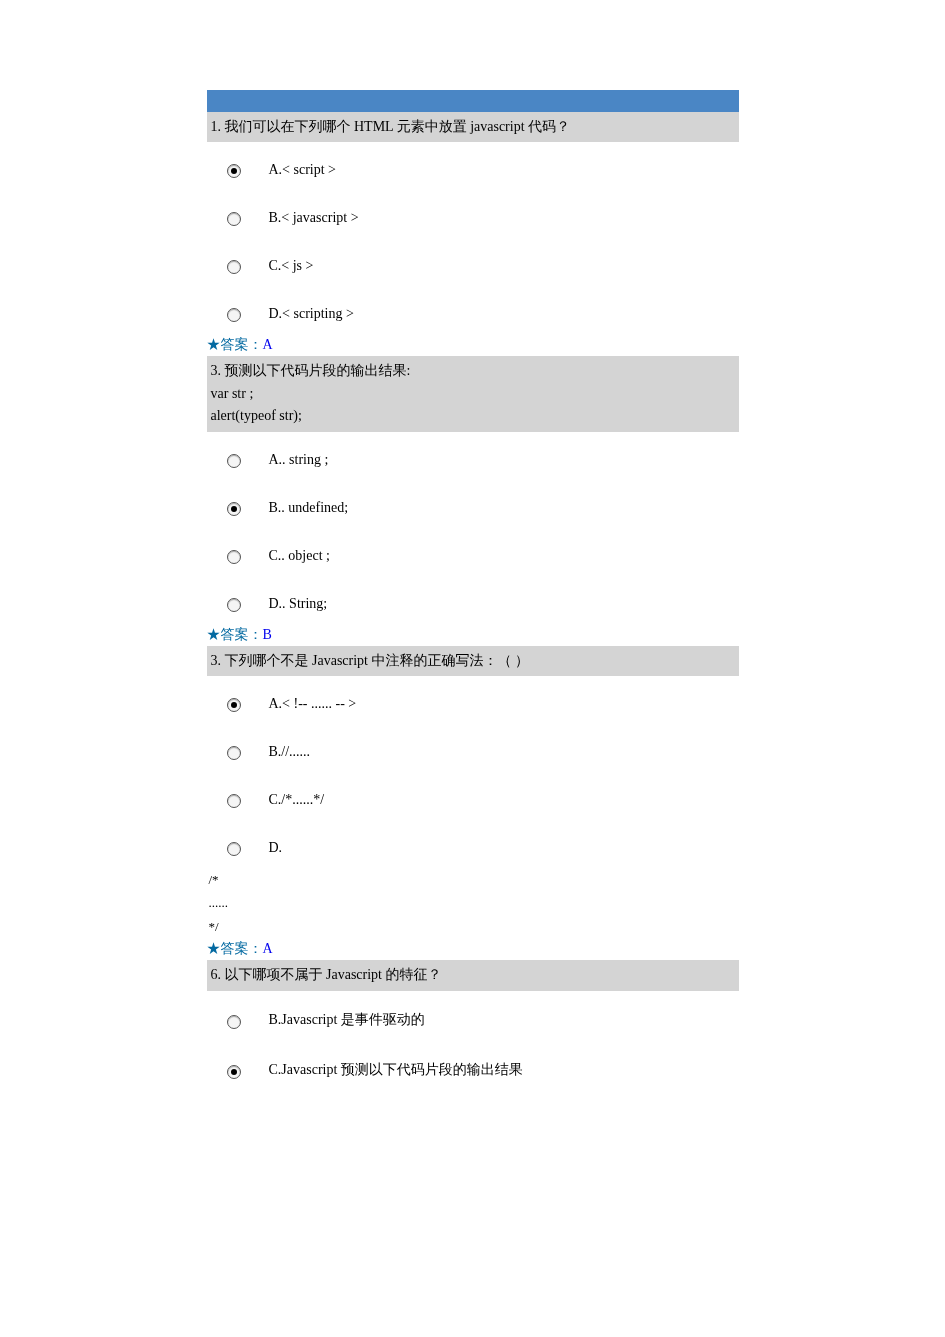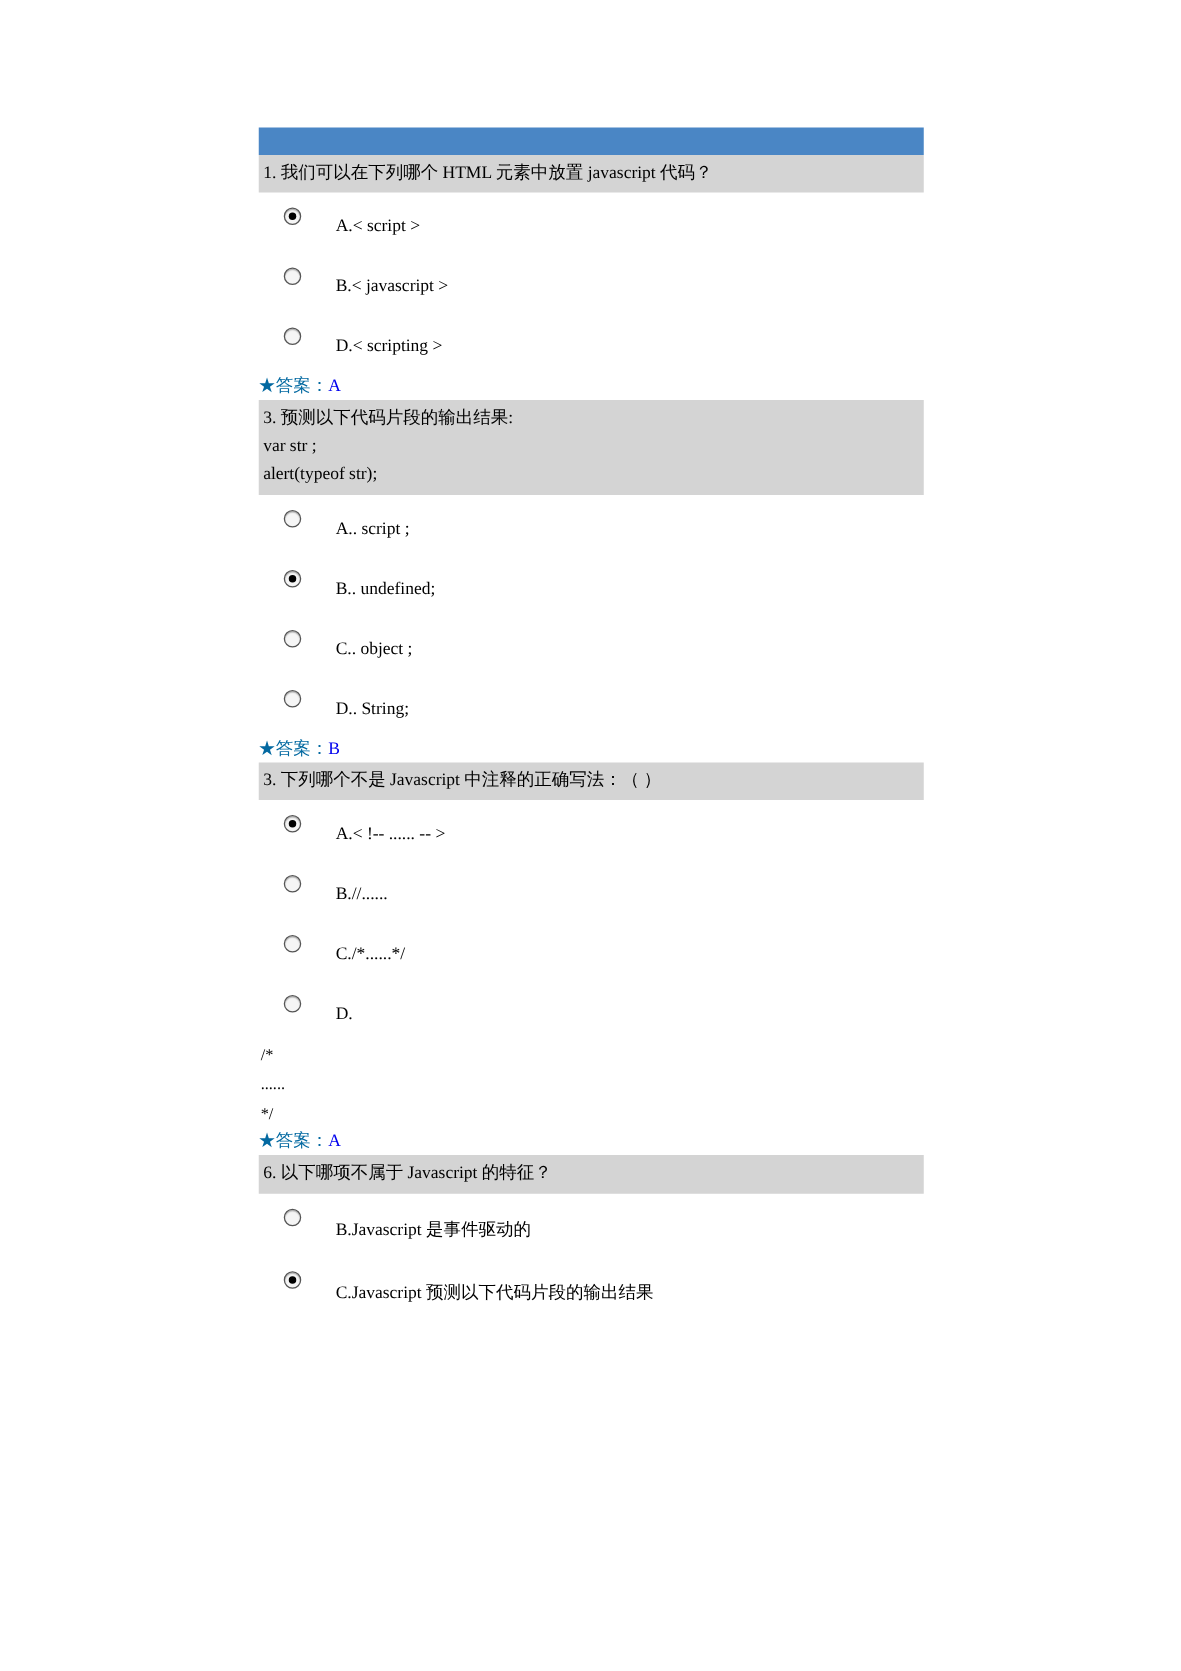--- a/index.html
+++ b/index.html
@@ -5,21 +5,21 @@
     body {
       margin: 0;
       padding: 0;
       font-family: "SimSun", "宋体", serif;
       font-size: 14px;
       color: #000;
       background: #fff;
     }
     .page {
       width: 852px;
-      margin: 12px auto;
+      margin: 0 auto;
       padding-top: 90px;
     }
     .content {
       margin-left: 160px;
       margin-right: 160px;
     }
     .blue-bar {
       background: #4a86c5;
       height: 22px;
       width: 100%;
@@ -28,21 +28,21 @@
       background: #d4d4d4;
       padding: 4px 4px;
       font-size: 14px;
       line-height: 1.6;
     }
     .options {
       padding-left: 20px;
     }
     .option-row {
       display: flex;
-      align-items: flex-start;
+      align-items: flex-end;
       padding: 12px 0;
     }
     .radio {
       width: 12px;
       height: 12px;
       border: 1px solid #555;
       border-radius: 50%;
       display: inline-block;
       margin-right: 28px;
       flex-shrink: 0;
@@ -92,33 +92,37 @@
           <div class="option-row">
             <span class="radio selected"></span>
             <span class="option-text">A.&lt; script &gt;</span>
           </div>
           <div class="option-row">
             <span class="radio"></span>
             <span class="option-text">B.&lt; javascript &gt;</span>
           </div>
           <div class="option-row">
             <span class="radio"></span>
+            <span class="option-text">C.&lt; js &gt;</span>
+          </div>
+          <div class="option-row">
+            <span class="radio"></span>
             <span class="option-text">D.&lt; scripting &gt;</span>
           </div>
         </div>
         <div class="answer"><span class="star">★答案：</span><span>A</span></div>
         <div class="question-header">
           <div>3. 预测以下代码片段的输出结果:</div>
           <div>var str ;</div>
           <div>alert(typeof str);</div>
         </div>
         <div class="options">
           <div class="option-row">
             <span class="radio"></span>
-            <span class="option-text">A.. script ;</span>
+            <span class="option-text">A.. string ;</span>
           </div>
           <div class="option-row">
             <span class="radio selected"></span>
             <span class="option-text">B.. undefined;</span>
           </div>
           <div class="option-row">
             <span class="radio"></span>
             <span class="option-text">C.. object ;</span>
           </div>
           <div class="option-row">

